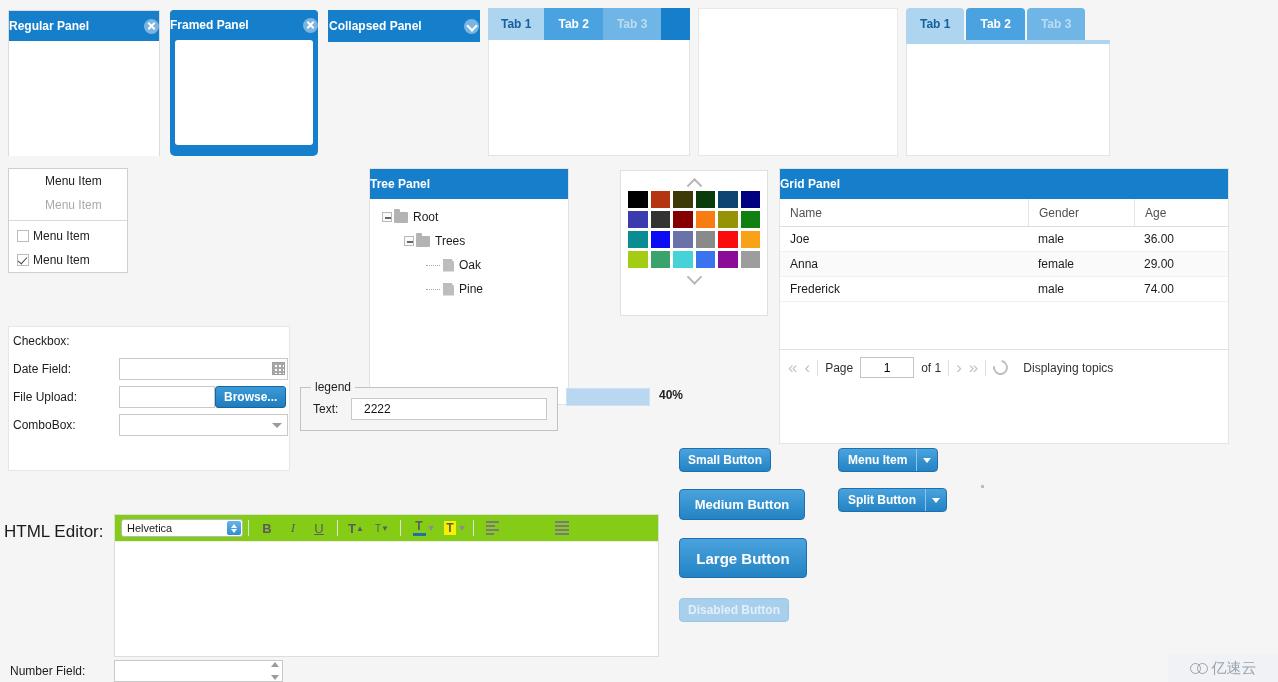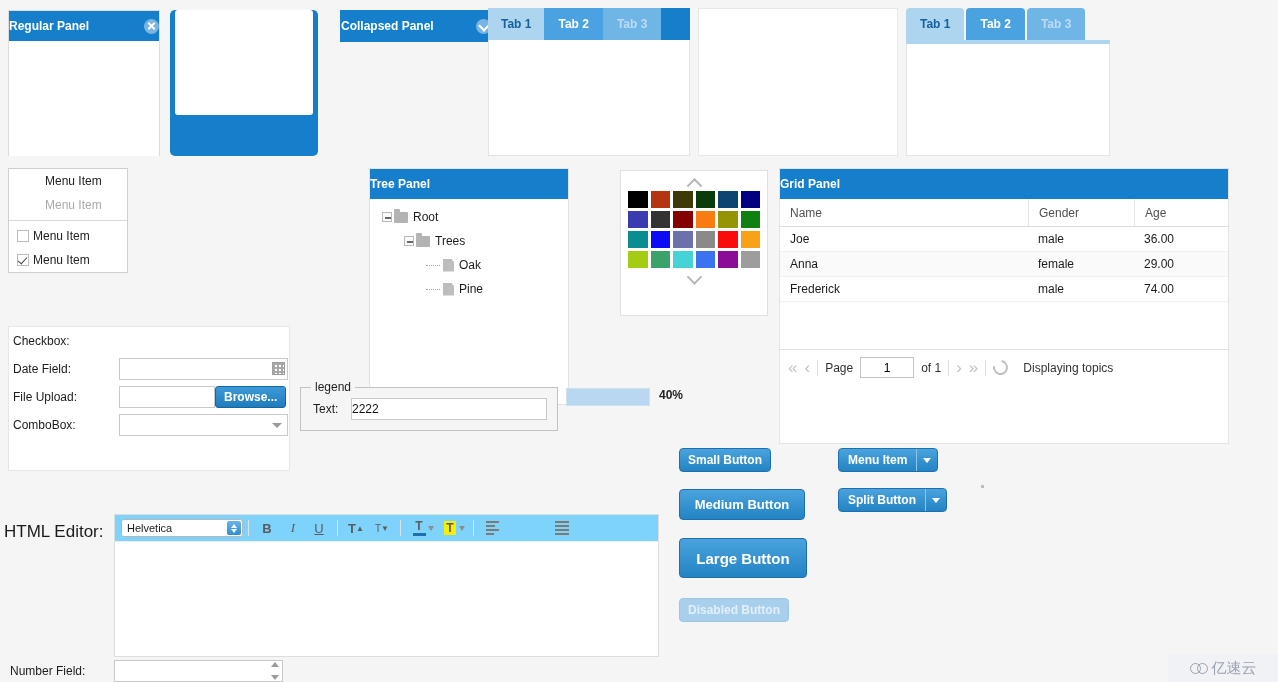--- a/index.html
+++ b/index.html
@@ -51,21 +51,21 @@
 
   
   #regular-panel { left: 8px; top: 10px; width: 152px; height: 146px;
     border: 1px solid #dcdcdc; background: #fff; }
   #framed-panel { left: 170px; top: 10px; width: 148px; height: 146px;
     background: #157fcc; border-radius: 5px; padding: 0; }
   #framed-panel .panel-header { border-radius: 4px 4px 0 0; background: #157fcc; }
   #framed-panel .panel-body {
     margin: 0 5px 5px 5px; height: 105px; background: #fff; border-radius: 3px;
   }
-  #collapsed-panel { left: 340px; top: 10px; width: 152px; height: 32px;
+  #collapsed-panel { left: 328px; top: 10px; width: 152px; height: 32px;
     border: 1px solid #157fcc; }
 
   
   .tabpanel { position: absolute; }
   .tabstrip { display: flex; height: 32px; align-items: stretch; }
   .tab {
     font-size: 12px; font-weight: bold;
     display: flex; align-items: center; justify-content: center;
     padding: 0 14px;
     cursor: pointer; white-space: nowrap;
@@ -115,21 +115,21 @@
   
   #form-panel {
     position: absolute; left: 8px; top: 326px; width: 282px; height: 145px;
     background: #fff; border: 1px solid #e6e6e6;
   }
   .form-row { display: flex; align-items: center; height: 28px; padding-left: 4px; }
   .form-label { width: 106px; font-size: 12px; color: #1b1b1b; }
   .fld {
     height: 22px; border: 1px solid #c9c9c9; background: #fff;
     font-family: "Liberation Sans", sans-serif; font-size: 12px; color: #111;
-    padding: 0 0; outline: none;
+    padding: 0 12px; outline: none;
   }
   .fld-wrap { position: relative; display: inline-block; }
   .cal-icon {
     position: absolute; right: 3px; top: 4px; width: 13px; height: 13px;
     background:
       repeating-linear-gradient(to right, #9a9a9a 0 2px, transparent 2px 4px),
       repeating-linear-gradient(to bottom, #9a9a9a 0 2px, transparent 2px 4px);
     background-size: 4px 4px;
     border: 1px solid #8e8e8e;
     opacity: .85;
@@ -249,21 +249,21 @@
   .splitbtn .div { width: 1px; background: #8dc4e8; }
   .splitbtn .arw { width: 20px; display: flex; align-items: center; justify-content: center; cursor: pointer; }
   .splitbtn .arw i { width: 0; height: 0; border-left: 4px solid transparent; border-right: 4px solid transparent; border-top: 5px solid #fff; display: block; }
   #btn-menuitem { left: 838px; top: 448px; height: 24px; }
   #btn-split { left: 838px; top: 488px; height: 24px; }
 
   
   #editor-label { position: absolute; left: 4px; top: 514px; font-size: 17px; margin-top: 8px; }
   #editor {
     position: absolute; left: 114px; top: 514px; width: 545px; height: 143px;
-    background: #7dd3fc; border: 1px solid #ddd;
+    background: #84cc16; border: 1px solid #ddd;
   }
   .ed-toolbar { height: 27px; display: flex; align-items: center; gap: 0; padding: 0 6px; border-bottom: 1px solid #eee; }
   .ed-sel {
     width: 122px; height: 18px; border: 1px solid #b7b7b7; border-radius: 3px; background: #fff;
     display: flex; align-items: center; padding-left: 5px; font-size: 11px; position: relative; cursor: pointer;
   }
   .ed-sel .spinbtn {
     position: absolute; right: 1px; top: 1px; width: 14px; height: 14px;
     background: linear-gradient(#6bb4e8,#2d8fd0); border-radius: 2px;
     display: flex; flex-direction: column; align-items: center; justify-content: center; gap: 1px;
@@ -310,20 +310,24 @@
 
   <div class="panel" id="regular-panel">
     <div class="panel-header">
       <span class="title">Regular Panel</span>
       <span class="tool-circle tool-x"></span>
     </div>
     <div class="panel-body" style="height:115px"></div>
   </div>
 
   <div class="panel" id="framed-panel">
+    <div class="panel-header">
+      <span class="title">Framed Panel</span>
+      <span class="tool-circle tool-x"></span>
+    </div>
     <div class="panel-body"></div>
   </div>
 
   <div class="panel" id="collapsed-panel">
     <div class="panel-header">
       <span class="title">Collapsed Panel</span>
       <span class="tool-circle tool-chev"></span>
     </div>
   </div>
 

